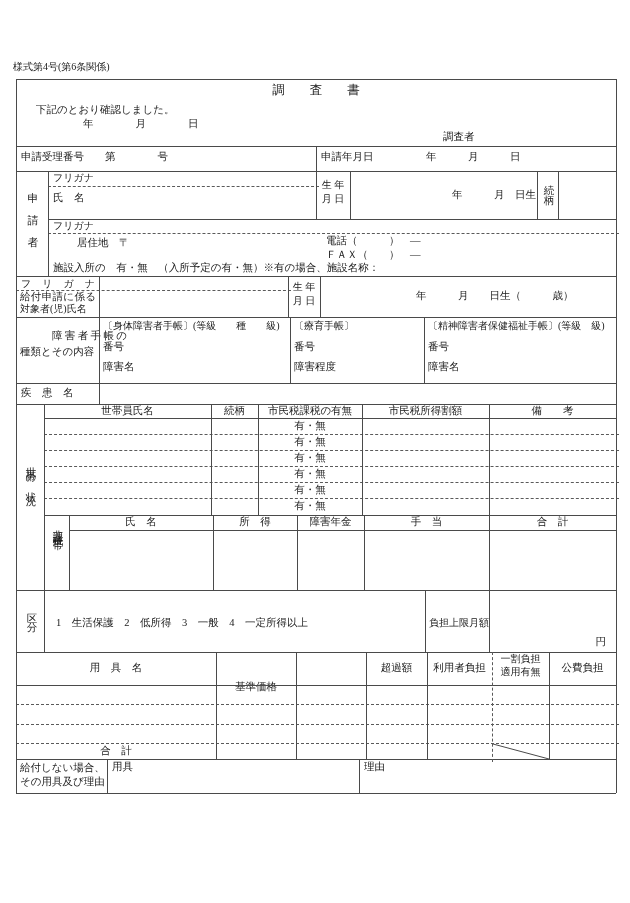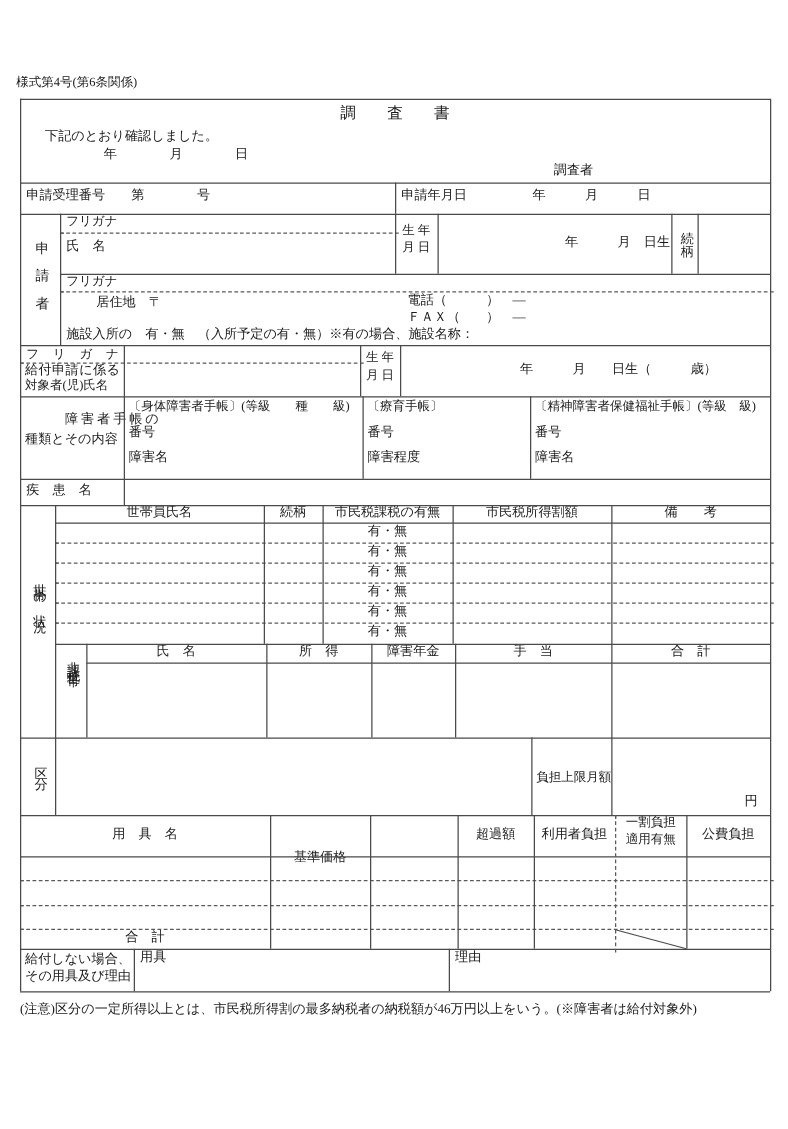--- a/index.html
+++ b/index.html
@@ -83,40 +83,40 @@
   <span class="t ctr" style="left:258px;top:483px;width:104px;height:15px;">有・無</span>
   <span class="t ctr" style="left:258px;top:499px;width:104px;height:15px;">有・無</span>
   <span class="t vtext" style="left:51px;top:521px;letter-spacing:2.5px;">非課税世帯</span>
   <span class="t ctr" style="left:69px;top:516px;width:144px;height:13px;">氏　名</span>
   <span class="t ctr" style="left:213px;top:516px;width:84px;height:13px;">所　得</span>
   <span class="t ctr" style="left:297px;top:516px;width:67px;height:13px;">障害年金</span>
   <span class="t ctr" style="left:364px;top:516px;width:125px;height:13px;">手　当</span>
   <span class="t ctr" style="left:489px;top:516px;width:127px;height:13px;">合　計</span>
 
   <span class="t vtext" style="left:25px;top:605px;letter-spacing:9px;">区分</span>
+  <span class="t" style="left:56px;top:617px;">1　生活保護　2　低所得　3　一般　4　一定所得以上</span>
   <span class="t fs10" style="left:429px;top:617px;">負担上限月額</span>
   <span class="t right" style="left:489px;top:636px;width:117px;">円</span>
 
   <span class="t ctr" style="left:16px;top:652px;width:200px;height:33px;">用　具　名</span>
   <span class="t ctr" style="left:216px;top:652px;width:80px;height:33px;margin-top:19px;">基準価格</span>
   <span class="t ctr" style="left:366px;top:652px;width:61px;height:33px;">超過額</span>
   <span class="t ctr" style="left:427px;top:652px;width:65px;height:33px;">利用者負担</span>
   <span class="t col fs10" style="left:492px;top:652px;width:57px;height:33px;line-height:13px;"><span>一割負担</span><span>適用有無</span></span>
   <span class="t ctr" style="left:549px;top:652px;width:67px;height:33px;">公費負担</span>
   <span class="t ctr" style="left:16px;top:743px;width:200px;height:16px;">合　計</span>
   <span class="t" style="left:20px;top:762px;">給付しない場合、</span>
   <span class="t" style="left:20px;top:776px;">その用具及び理由</span>
   <span class="t" style="left:112px;top:761px;">用具</span>
   <span class="t" style="left:364px;top:761px;">理由</span>
 
   <svg class="diag" style="left:492px;top:743px;" width="57" height="16">
     <line x1="1" y1="1" x2="57" y2="16" stroke="#4a4a4a" stroke-width="1"></line>
   </svg>
 
-  <span class="t" style="left:16px;top:802px;">(注意)区分の一定所得以上とは、市民税所得割の最多納税者の納税額が46万円以上をいう。(※障害者は給付対象外)</span>
 
   <div id="gridlines">
       <div class="hl" style="left: 16px; top: 79px; width: 600px;"></div>
       <div class="hl" style="left: 16px; top: 146px; width: 600px;"></div>
       <div class="hl" style="left: 16px; top: 171px; width: 600px;"></div>
       <div class="hl" style="left: 16px; top: 276px; width: 600px;"></div>
       <div class="hl" style="left: 16px; top: 317px; width: 600px;"></div>
       <div class="hl" style="left: 16px; top: 383px; width: 600px;"></div>
       <div class="hl" style="left: 16px; top: 404px; width: 600px;"></div>
       <div class="hl" style="left: 16px; top: 590px; width: 600px;"></div>

